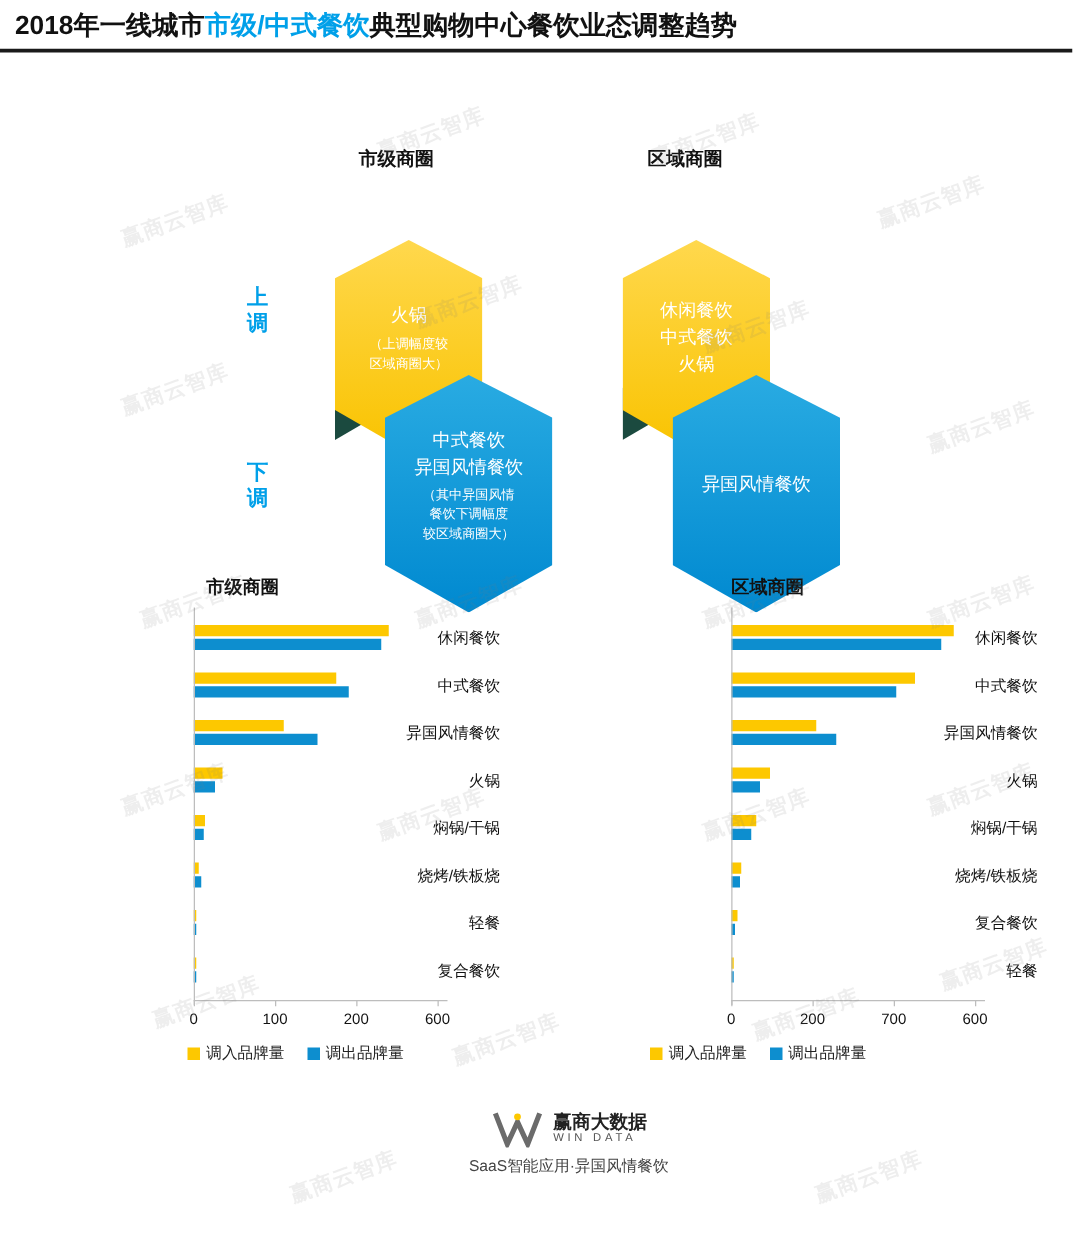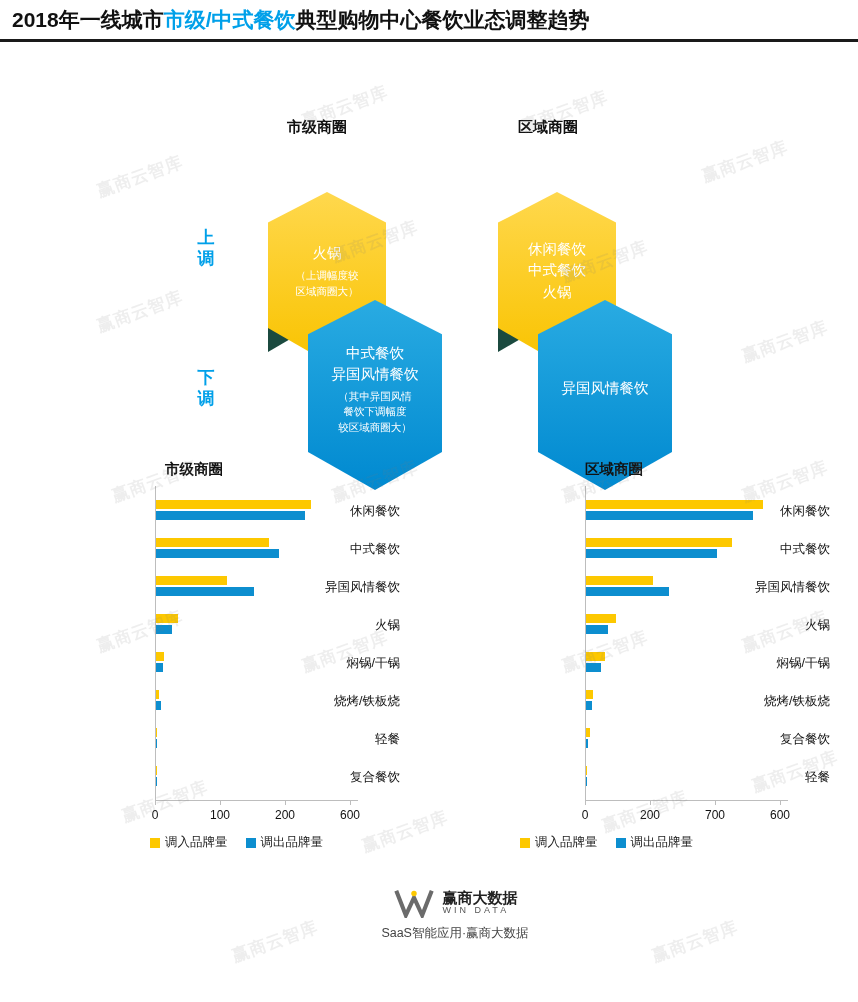--- a/index.html
+++ b/index.html
@@ -303,21 +303,21 @@
   <div class="brand-row">
     <svg class="brand-mark" viewBox="0 0 60 44">
       <path d="M4 4 L18 40 L30 14 L42 40 L56 4" fill="none" stroke="#6b6b6b" stroke-width="6"></path>
       <circle cx="30" cy="8" r="4" fill="#fdc800"></circle>
     </svg>
     <div class="brand-text">
       <div class="brand-cn">赢商大数据</div>
       <div class="brand-en">WIN DATA</div>
     </div>
   </div>
-  <div class="tagline">SaaS智能应用·赢商大数据</div>
+  <div class="tagline">SaaS智能应用·异国风情餐饮</div>
 </div>
 
 <div class="wm" style="left: 95px; top: 165px;">赢商云智库</div>
 <div class="wm" style="left: 300px; top: 95px;">赢商云智库</div>
 <div class="wm" style="left: 520px; top: 100px;">赢商云智库</div>
 <div class="wm" style="left: 700px; top: 150px;">赢商云智库</div>
 <div class="wm" style="left: 95px; top: 300px;">赢商云智库</div>
 <div class="wm" style="left: 330px; top: 230px;">赢商云智库</div>
 <div class="wm" style="left: 560px; top: 250px;">赢商云智库</div>
 <div class="wm" style="left: 740px; top: 330px;">赢商云智库</div>

